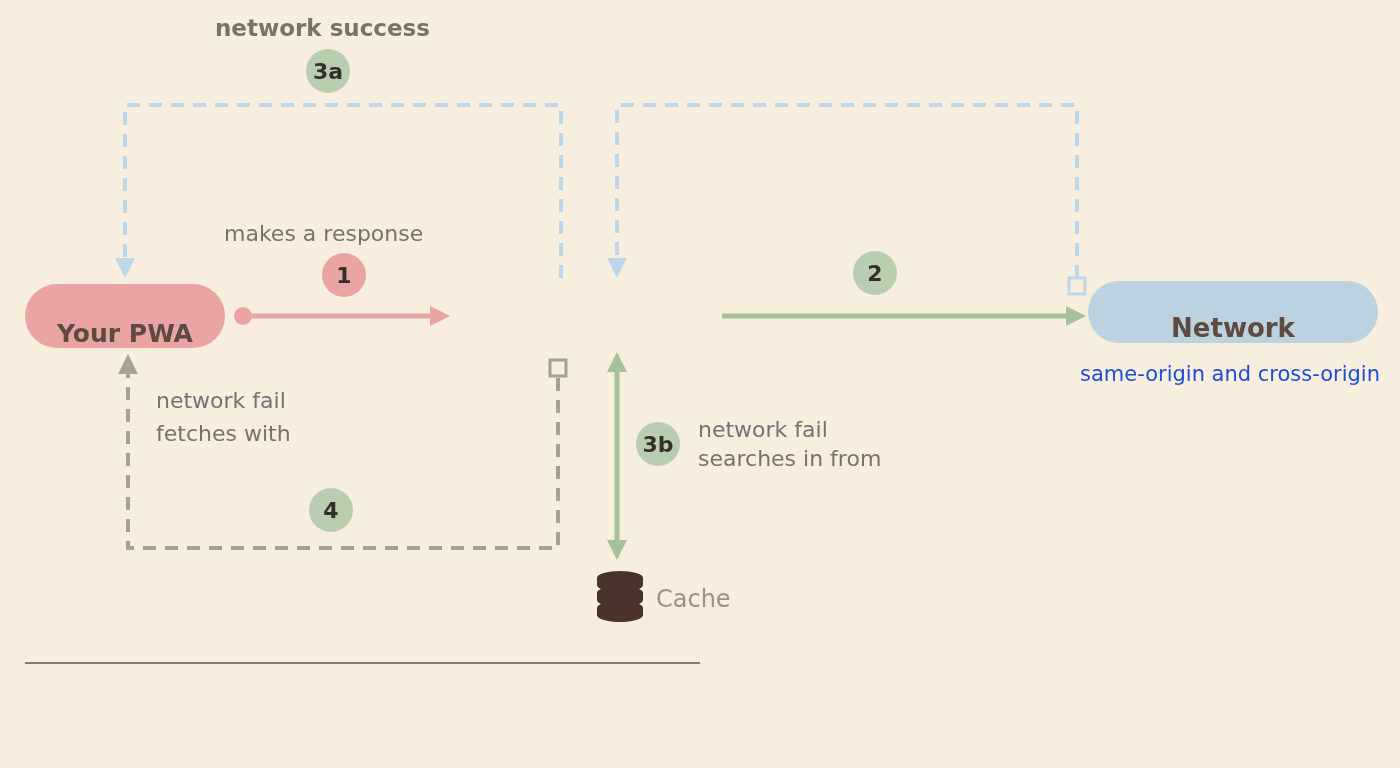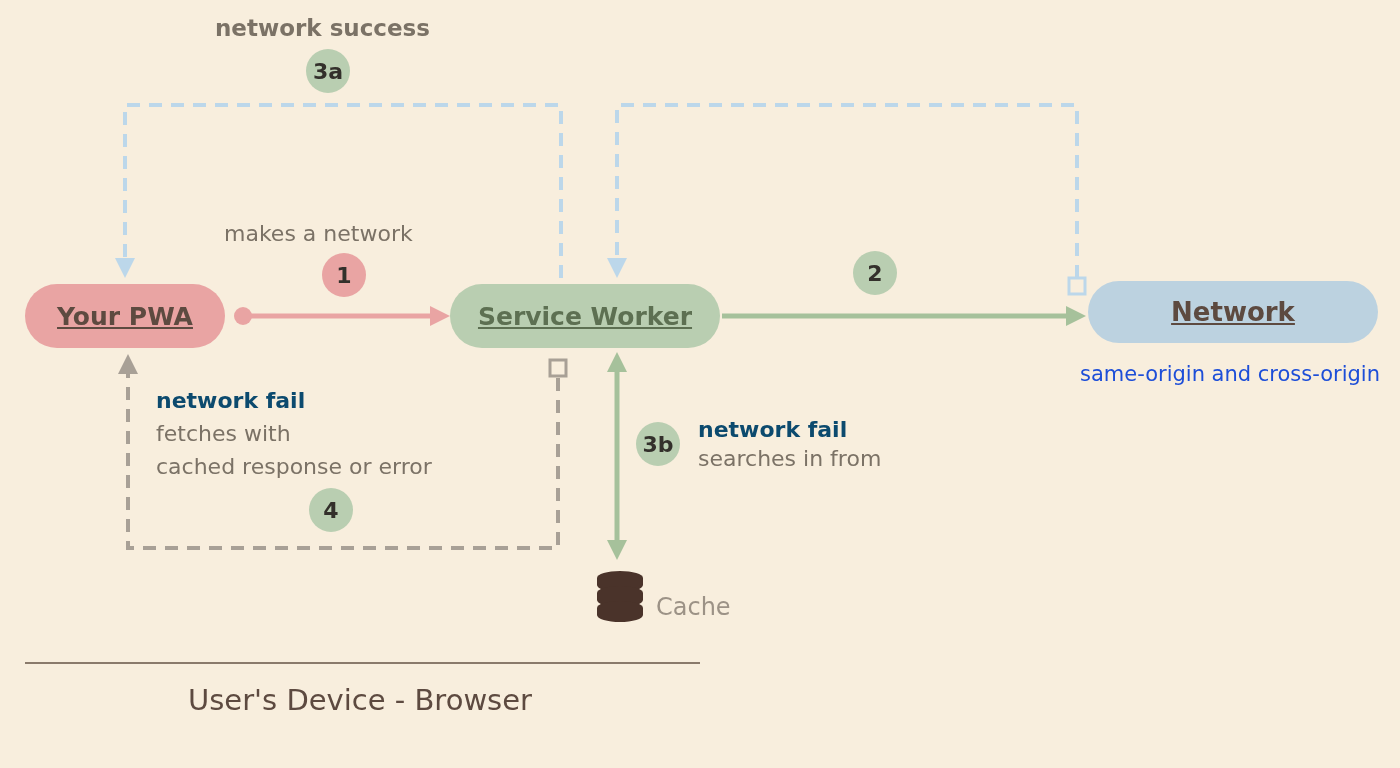--- a/index.html
+++ b/index.html
@@ -14,25 +14,24 @@
     background: #f8eedd;
     overflow: hidden;
   }
   .layer-svg { position: absolute; left: 0; top: 0; z-index: 1; pointer-events: none; }
   .layer-txt { z-index: 2; }
 
   .pill {
     position: absolute;
     z-index: 2;
     display: flex;
-    align-items: center;
+    align-items: flex-end;
     justify-content: center;
     border-radius: 999px;
     font-weight: bold;
-    text-decoration: underline;
   }
   .pill-pwa {
     left: 25px; top: 284px; width: 200px; height: 64px;
     background: #e9a4a3; color: #5d4a40; font-size: 25px;
   }
   .pill-worker {
     left: 450px; top: 284px; width: 270px; height: 64px;
     background: #b9ceb1; color: #5d7052; font-size: 25px;
   }
   .pill-network {
@@ -55,40 +54,40 @@
   .badge-green { background: #b9ceb1; }
   .badge-pink  { background: #e9a4a3; }
 
   .lbl {
     position: absolute;
     z-index: 2;
     color: #7b7266;
     font-size: 22px;
     line-height: 31px;
   }
-  .lbl b { font-weight: bold; color: #0c4a6e; }
+  .lbl b { font-weight: normal; color: #737373; }
 
   .lbl-net-success {
     left: 215px; top: 13px; width: 240px;
     font-weight: bold; font-size: 23px; color: #7b7266;
   }
   .lbl-step1 { left: 224px; top: 218px; width: 240px; }
   .lbl-step2 { left: 775px; top: 179px; width: 200px; }
   .lbl-step4 { left: 156px; top: 384px; width: 350px; line-height: 33px; }
   .lbl-step3b {
     left: 698px; top: 415px; width: 260px;
     text-align: left; line-height: 29px;
   }
   .lbl-origin {
     left: 1080px; top: 359px; width: 306px;
     color: #1d4ed8; font-size: 21px;
   }
   .lbl-cache {
     left: 656px; top: 584px; width: 120px;
-    text-align: left; font-size: 24px; color: #9c9286; margin-top: 8px;
+    text-align: left; font-size: 24px; color: #9c9286;
   }
 
   .footer-line {
     position: absolute;
     z-index: 2;
     left: 25px; top: 662px; width: 675px;
     border-top: 2px solid #8a7a6b;
   }
   .footer-label {
     position: absolute;
@@ -144,59 +143,54 @@
       <path d="M 597 578 A 23 7 0 0 1 643 578 L 643 585 A 23 7 0 0 1 597 585 Z"></path>
       <path d="M 597 593 A 23 7 0 0 1 643 593 L 643 600 A 23 7 0 0 1 597 600 Z"></path>
       <path d="M 597 608 A 23 7 0 0 1 643 608 L 643 615 A 23 7 0 0 1 597 615 Z"></path>
     </g>
   </svg>
 
   <div class="pill pill-pwa">
     <span>Your PWA</span>
   </div>
 
-  <div class="pill pill-worker">
-    <span>Service Worker</span>
-  </div>
 
   <div class="pill pill-network">
     <span>Network</span>
   </div>
 
   <div class="lbl lbl-origin layer-txt">same-origin and cross-origin</div>
 
   <div class="lbl lbl-net-success layer-txt">network success</div>
   <div class="badge badge-green" style="left:306px; top:49px;">
     <span>3a</span>
   </div>
 
-  <div class="lbl lbl-step1 layer-txt">makes a network</div>
+  <div class="lbl lbl-step1 layer-txt">makes a response</div>
   <div class="badge badge-pink" style="left:322px; top:253px;">
     <span>1</span>
   </div>
 
   <div class="badge badge-green" style="left:853px; top:251px;">
     <span>2</span>
   </div>
 
   <div class="lbl lbl-step4 layer-txt">
     <b>network fail</b><br>
     <span>fetches with</span><br>
-    <span>cached response or error</span>
   </div>
   <div class="badge badge-green" style="left:309px; top:488px;">
     <span>4</span>
   </div>
 
   <div class="badge badge-green" style="left:636px; top:422px;">
     <span>3b</span>
   </div>
   <div class="lbl lbl-step3b layer-txt">
     <b>network fail</b><br>
     <span>searches in from</span>
   </div>
 
   <div class="lbl lbl-cache layer-txt">Cache</div>
 
   <div class="footer-line"></div>
-  <div class="footer-label">User's Device - Browser</div>
 
 </div>
 
 </body></html>

